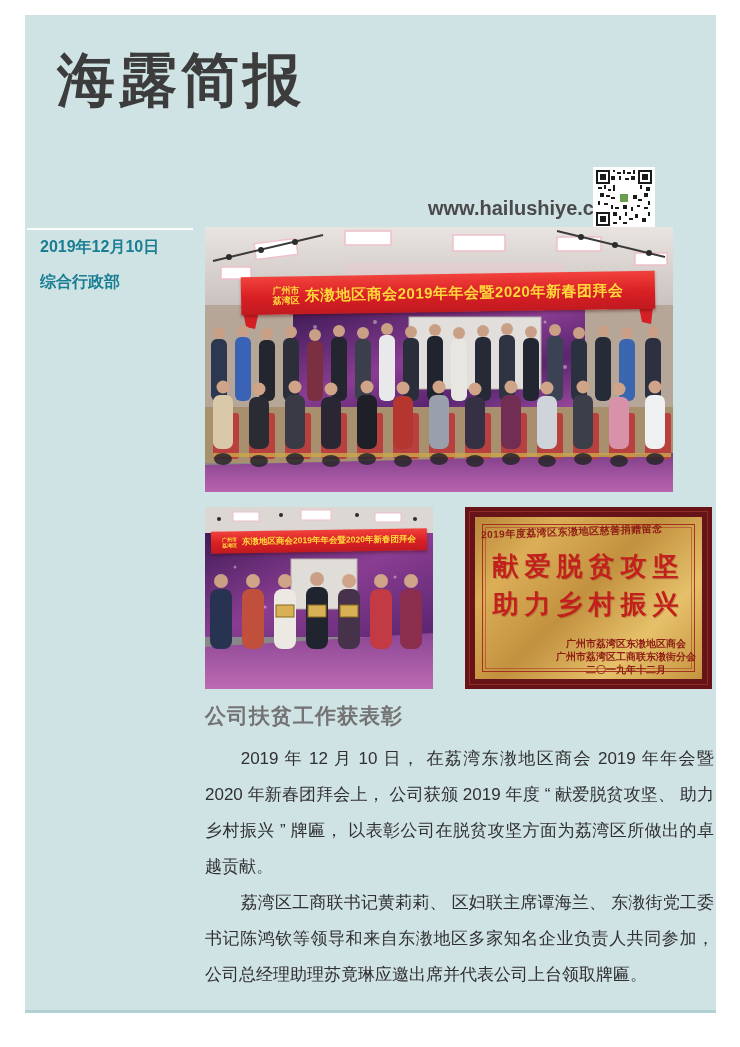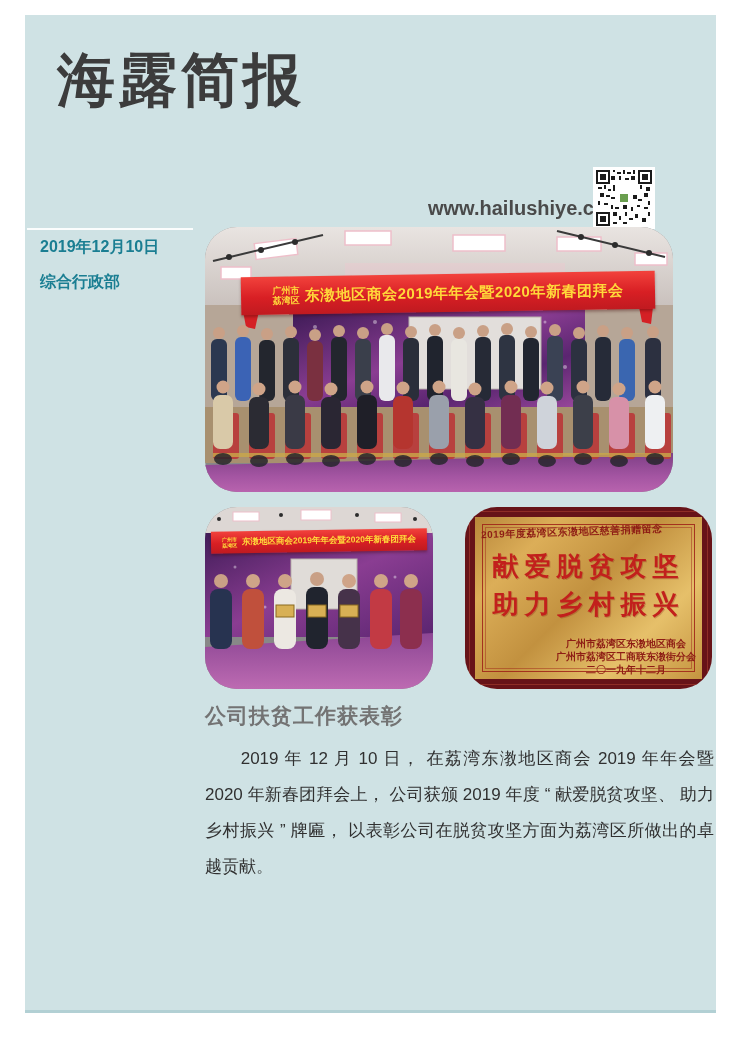--- a/index.html
+++ b/index.html
@@ -26,21 +26,21 @@
   }
   .qr{
     position:absolute;left:568px;top:152px;width:62px;height:62px;
     background:#ffffff;padding:3px;box-sizing:border-box;
   }
   
   .meta-line{position:absolute;left:2px;top:213px;width:166px;height:2px;background:#fbfdfd;}
   .meta-date{position:absolute;left:15px;top:222px;font-size:16px;font-weight:700;color:#1a7e92;}
   .meta-dept{position:absolute;left:15px;top:257px;font-size:16px;font-weight:700;color:#1a7e92;}
   
-  .photo{position:absolute;overflow:hidden;background:#888;border-radius:32px;}
+  .photo{position:absolute;overflow:hidden;background:#888;}
   .photo-main{left:180px;top:212px;width:468px;height:265px;}
   .photo-award{left:180px;top:492px;width:228px;height:182px;}
   .photo-plaque{left:440px;top:492px;width:247px;height:182px;background:#671318;}
   .scene{position:absolute;left:0;top:0;width:100%;height:100%;display:block;}
   
   .banner{
     position:absolute;display:flex;align-items:center;justify-content:center;gap:5px;
     background:linear-gradient(180deg,#f2423c 0%,#d81f24 55%,#c01a20 100%);
     transform:rotate(-0.9deg);box-shadow:0 2px 3px rgba(60,0,0,.35);
   }
@@ -398,15 +398,16 @@
     <div class="plaque-orgs">
       <div>广州市荔湾区东漖地区商会</div>
       <div>广州市荔湾区工商联东漖街分会</div>
       <div>二〇一九年十二月</div>
     </div>
   </div>
 
   <h2 class="article-heading" style="margin:0;">公司扶贫工作获表彰</h2>
   <div class="article-body">
     <p>2019 年 12 月 10 日， 在荔湾东漖地区商会 2019 年年会暨 2020 年新春团拜会上， 公司获颁 2019 年度 “ 献爱脱贫攻坚、 助力乡村振兴 ” 牌匾， 以表彰公司在脱贫攻坚方面为荔湾区所做出的卓越贡献。</p>
+    <p>荔湾区工商联书记黄莉莉、 区妇联主席谭海兰、 东漖街党工委书记陈鸿钦等领导和来自东漖地区多家知名企业负责人共同参加， 公司总经理助理苏竟琳应邀出席并代表公司上台领取牌匾。</p>
   </div>
 
 </div>
 
 </body></html>

